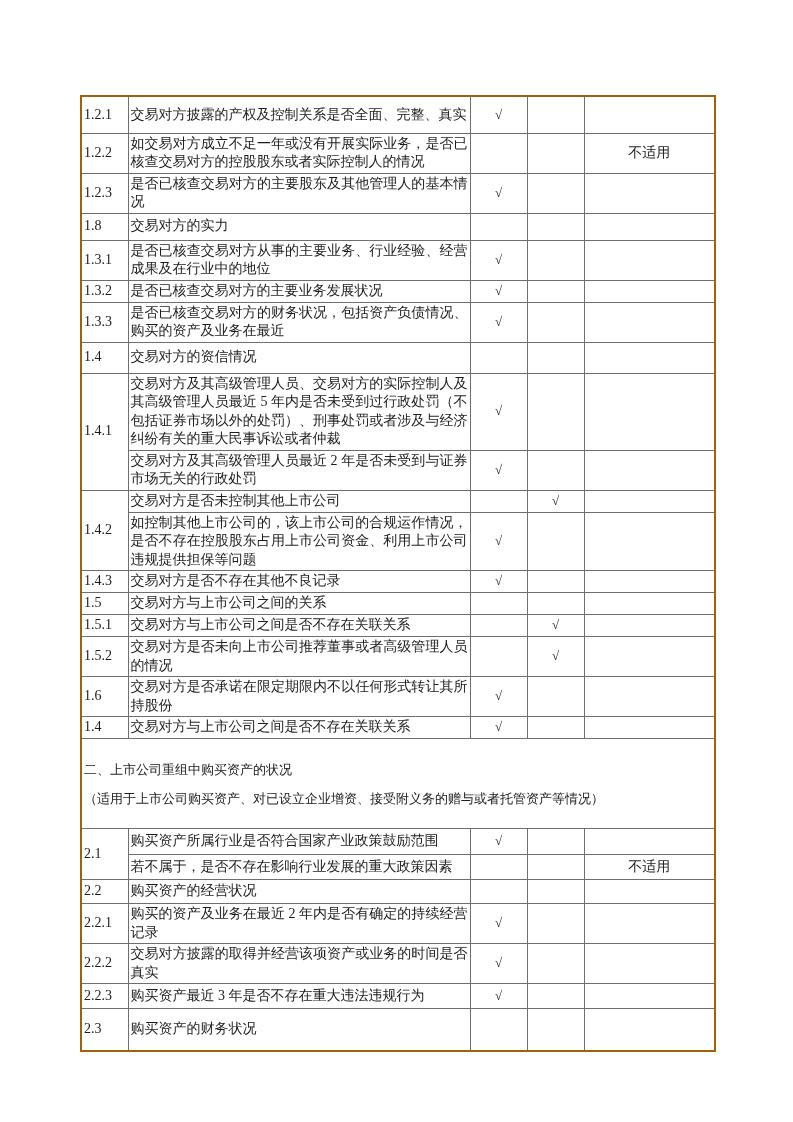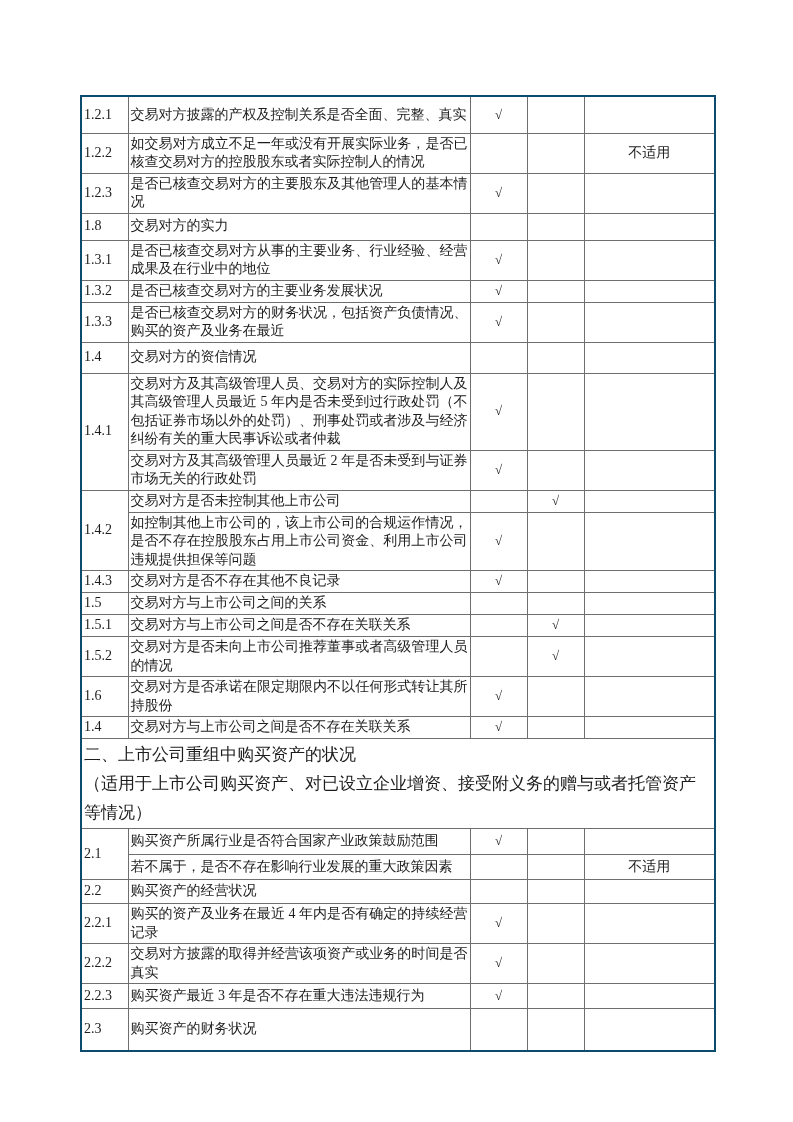--- a/index.html
+++ b/index.html
@@ -2,34 +2,34 @@
 <html><head>
 <meta charset="utf-8">
 <style>
   html,body{margin:0;padding:0;background:#ffffff;}
   .page{position:relative;width:793px;height:1122px;background:#ffffff;overflow:hidden;
         font-family:"Liberation Serif","DejaVu Serif",serif;color:#1c1c1c;}
   table.checklist{
     position:absolute;left:80px;top:95px;width:634px;
     border-collapse:collapse;table-layout:fixed;
     font-size:14px;line-height:18.5px;
-    border:2px solid #0c4a6e;
+    border:2px solid #a16207;
   }
   table.checklist td{
     border:1px solid #6e6e6e;
     vertical-align:middle;
     padding:1px 2px;
     overflow:hidden;
   }
   td.n{padding-left:7px;text-align:left;font-family:"Liberation Serif",serif;}
   td.t{padding:1px 6px 1px 9px;text-align:justify;margin-top:32px;}
   td.c{text-align:center;font-size:13px;}
   td.r{text-align:center;margin-left:48px;}
   td.sec{padding:3px 4px 3px 7px;vertical-align:middle;}
-  .sec-title,.sec-sub{font-size:17px;line-height:29px;text-align:left;}
+  .sec-title,.sec-sub{font-size:13px;line-height:29px;text-align:left;}
 </style>
 </head>
 <body>
 
 <div class="page">
   <table class="checklist">
     <colgroup>
       <col style="width:47px">
         <col style="width:342px">
         <col style="width:57px">
@@ -185,21 +185,21 @@
     </tr>
     <tr style="height:24px">
       <td class="n">2.2</td>
       <td class="t">购买资产的经营状况</td>
       <td class="c"></td>
       <td class="c"></td>
       <td class="r"></td>
     </tr>
     <tr style="height:37px">
       <td class="n">2.2.1</td>
-      <td class="t">购买的资产及业务在最近 4 年内是否有确定的持续经营记录</td>
+      <td class="t">购买的资产及业务在最近 2 年内是否有确定的持续经营记录</td>
       <td class="c">√</td>
       <td class="c"></td>
       <td class="r"></td>
     </tr>
     <tr style="height:37px">
       <td class="n">2.2.2</td>
       <td class="t">交易对方披露的取得并经营该项资产或业务的时间是否真实</td>
       <td class="c">√</td>
       <td class="c"></td>
       <td class="r"></td>

